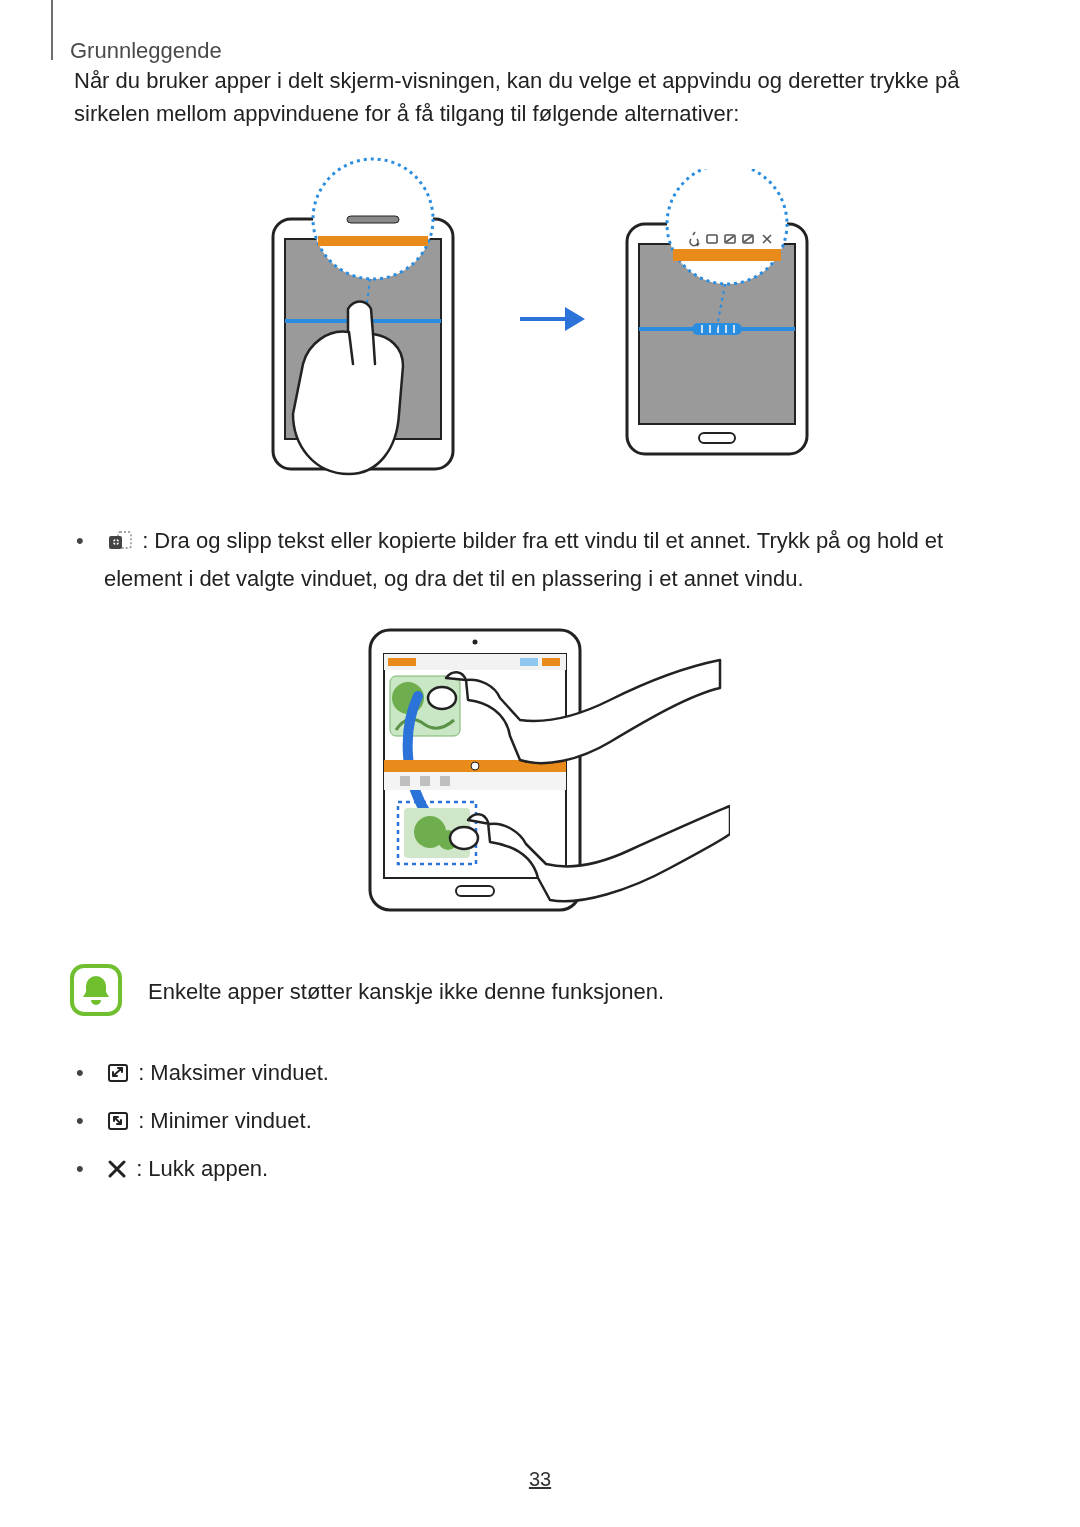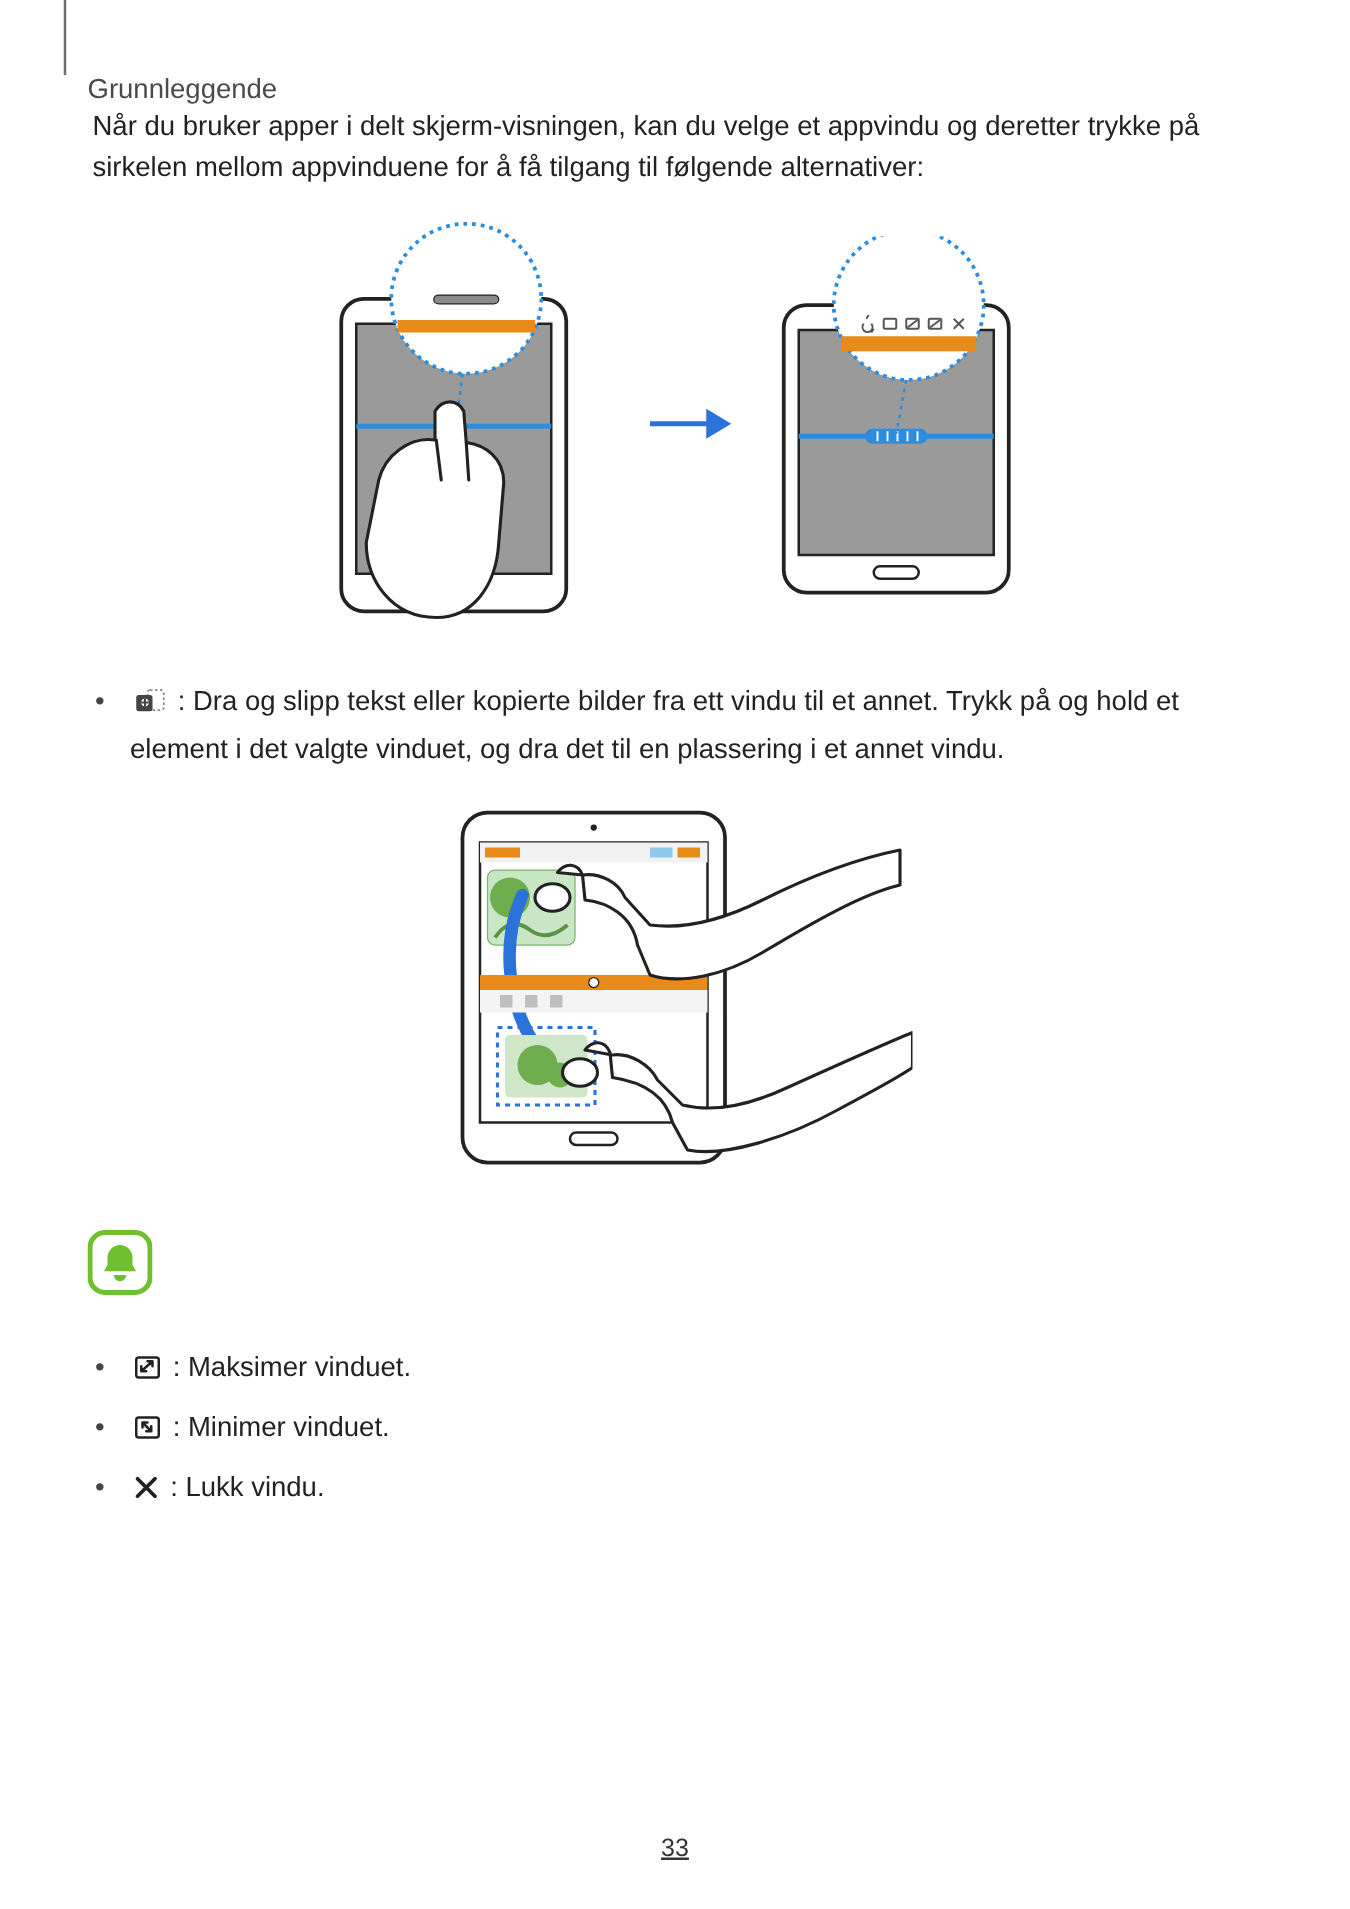--- a/index.html
+++ b/index.html
@@ -8,21 +8,21 @@
     background: #ffffff;
     font-family: "Segoe UI", "Helvetica Neue", Arial, sans-serif;
     color: #222;
     width: 1080px;
   }
   .page {
     position: relative;
     width: 1080px;
     height: 1527px;
     box-sizing: border-box;
-    padding: 58px 70px 0 70px;
+    padding: 38px 70px 0 70px;
   }
   .tab-line {
     position: absolute;
     left: 51px;
     top: 0;
     width: 2px;
     height: 60px;
     background: #6e6e6e;
   }
   .header {
@@ -242,20 +242,21 @@
   </div>
 
   <div class="note-row">
     <span>
       <svg width="52" height="52" viewBox="0 0 52 52">
         <rect x="2" y="2" width="48" height="48" rx="12" fill="none" stroke="#6fbf2e" stroke-width="4"></rect>
         <path d="M26 12 a10 10 0 0 1 10 10 v6 l3 5 h-26 l3 -5 v-6 a10 10 0 0 1 10 -10 z" fill="#6fbf2e"></path>
         <path d="M21 36 a5 5 0 0 0 10 0" fill="#6fbf2e"></path>
       </svg>
     </span>
+    <span class="note-text">Enkelte apper støtter kanskje ikke denne funksjonen.</span>
   </div>
 
   <ul class="bullets">
     <li>
       <span class="inline-icon">
         <svg width="24" height="22" viewBox="0 0 24 22">
           <rect x="3" y="3" width="18" height="16" rx="2" fill="none" stroke="#222" stroke-width="2"></rect>
           <path d="M7 14 l9 -8 M7 14 l0 -4 M7 14 l4 0 M16 6 l0 4 M16 6 l-4 0" stroke="#222" stroke-width="2" fill="none" stroke-linecap="round"></path>
         </svg>
       </span>
@@ -269,18 +270,18 @@
         </svg>
       </span>
       <span>: Minimer vinduet.</span>
     </li>
     <li>
       <span class="inline-icon">
         <svg width="22" height="22" viewBox="0 0 22 22">
           <path d="M4 4 L18 18 M18 4 L4 18" stroke="#222" stroke-width="3" stroke-linecap="round"></path>
         </svg>
       </span>
-      <span>: Lukk vindu.</span>
+      <span>: Lukk appen.</span>
     </li>
   </ul>
 
   <div class="page-number">33</div>
 </div>
 
 </body></html>

